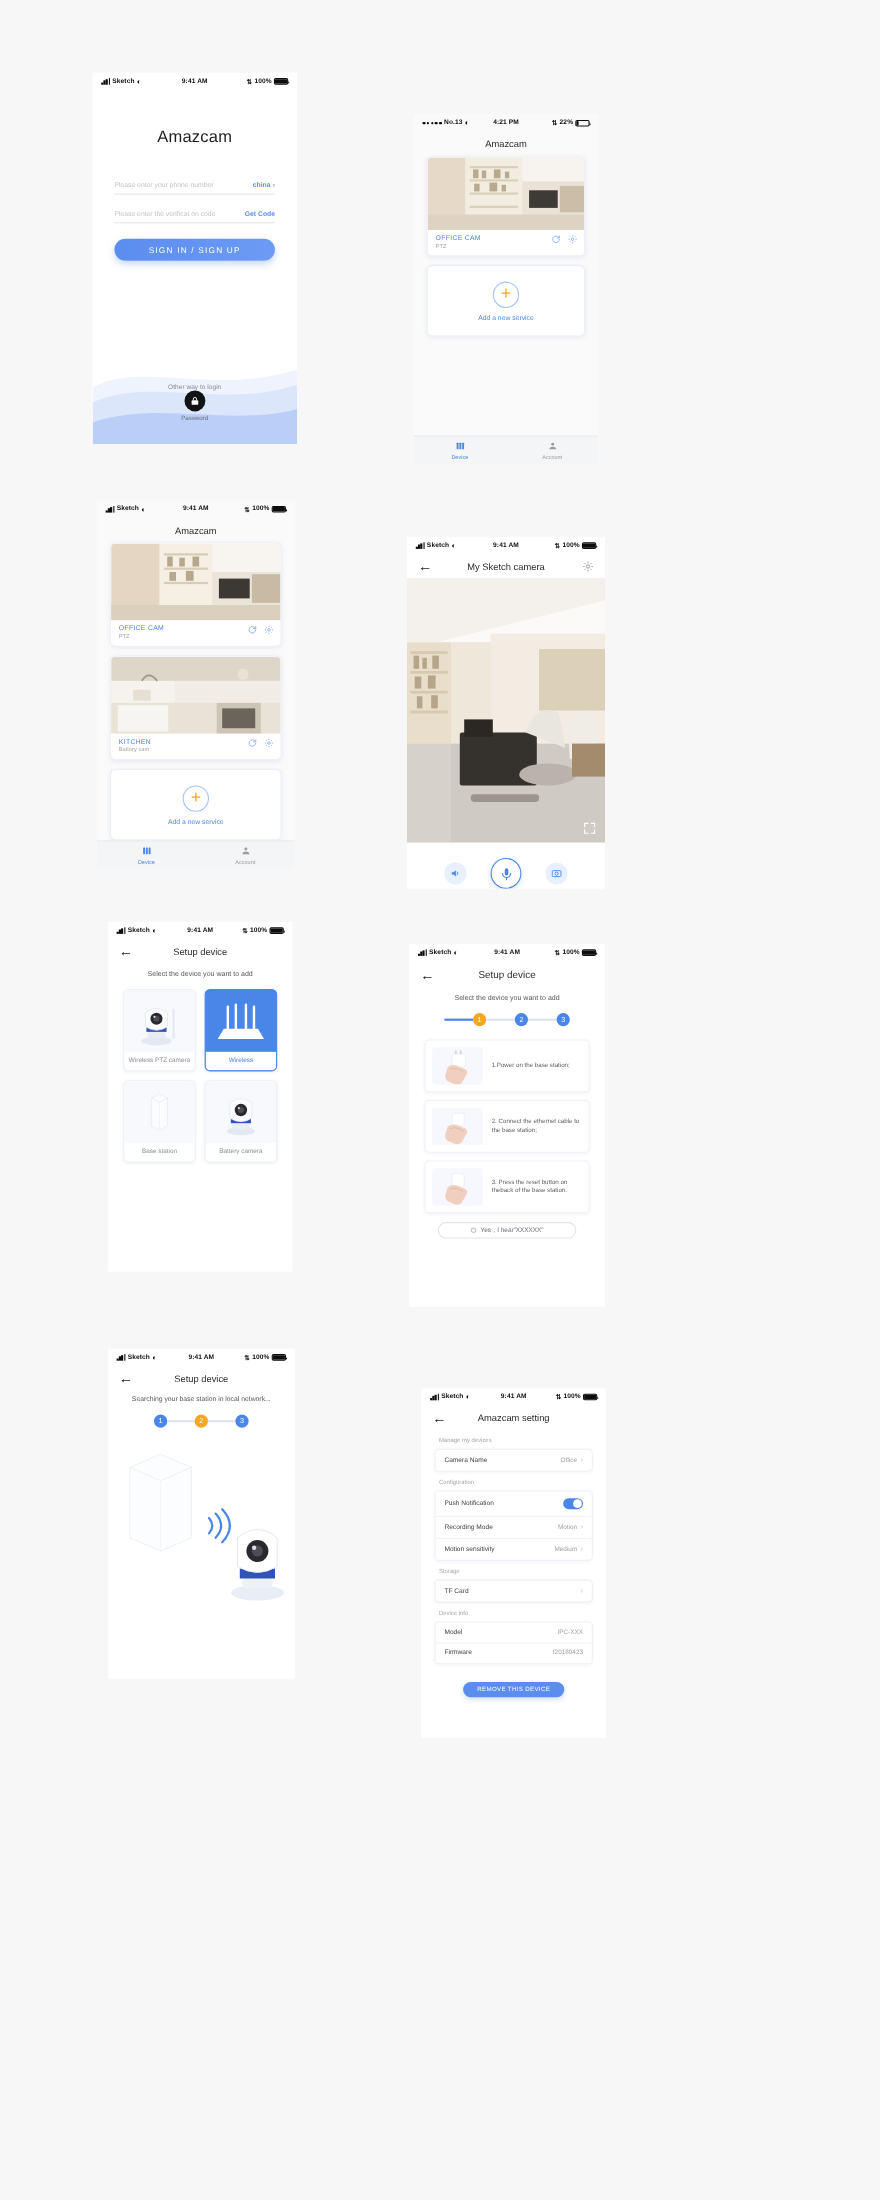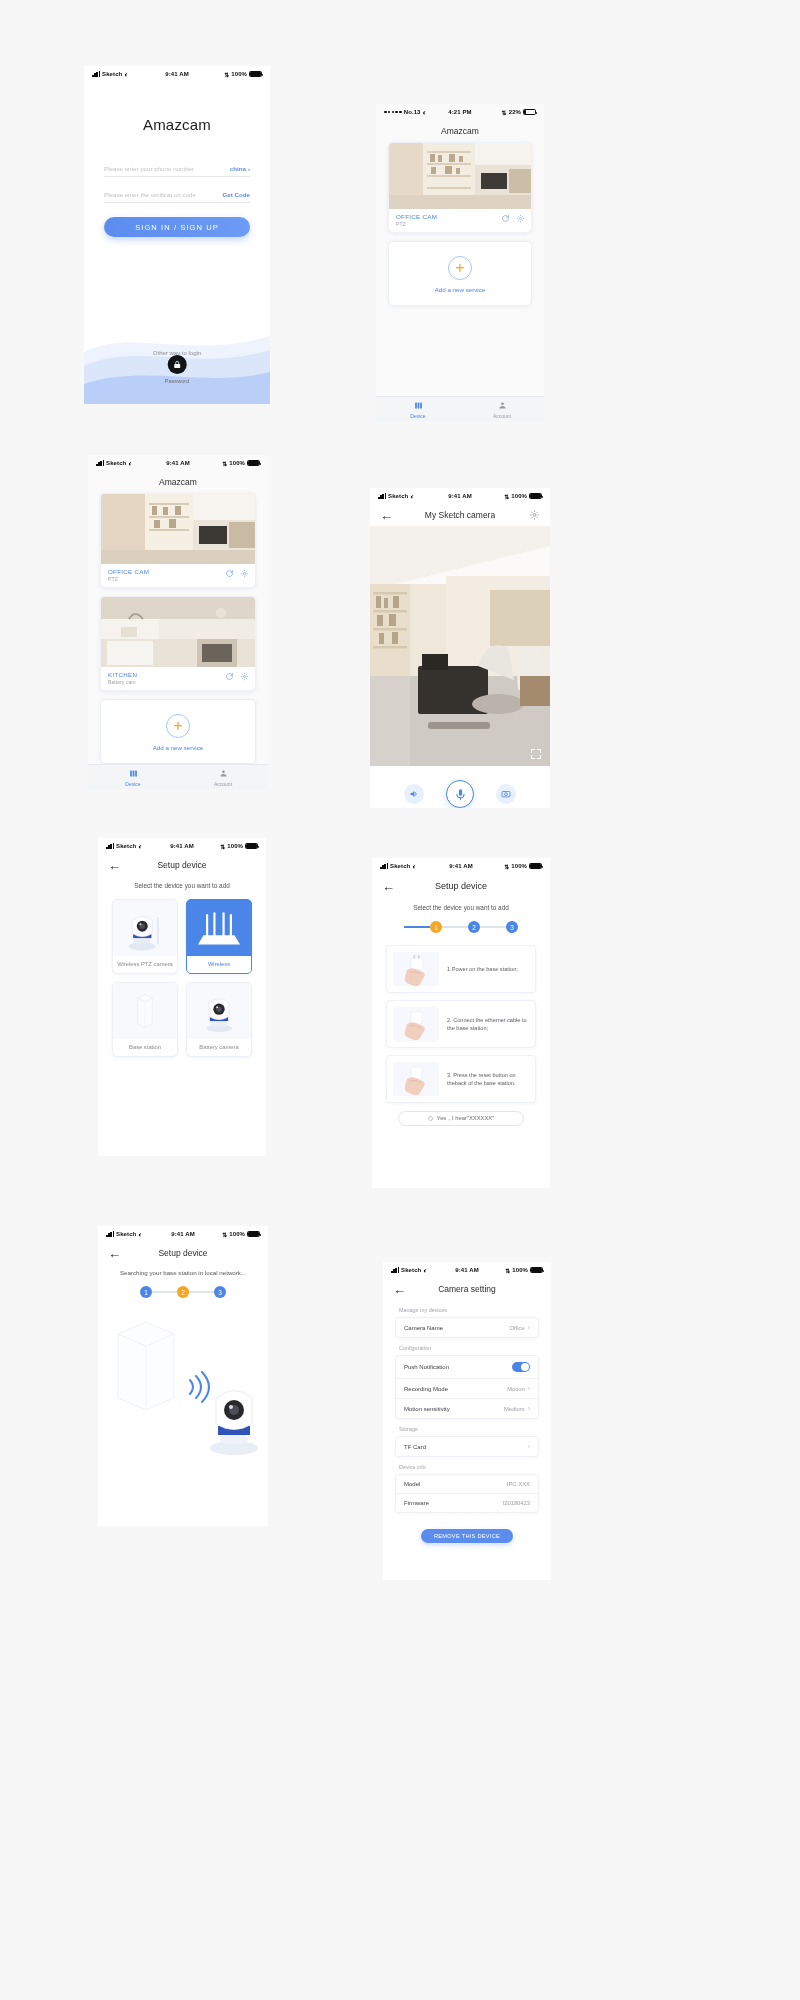--- a/index.html
+++ b/index.html
@@ -868,21 +868,21 @@
         <span style="font-size:6px">⇅</span>
         <span>100%</span>
         <span class="batt">
             <span style="width:100%"></span>
           </span>
       </span>
     </div>
 
     <div class="navbar">
       <span class="back">←</span>
-      <span>Camera setting</span>
+      <span>Amazcam setting</span>
     </div>
 
     <div class="grp-title">Manage my devices</div>
     <div class="grp">
       <div class="row">
         <span>Camera Name</span>
         <span class="rv">
           <span>Office</span>
           <span class="chev">›</span>
         </span>

